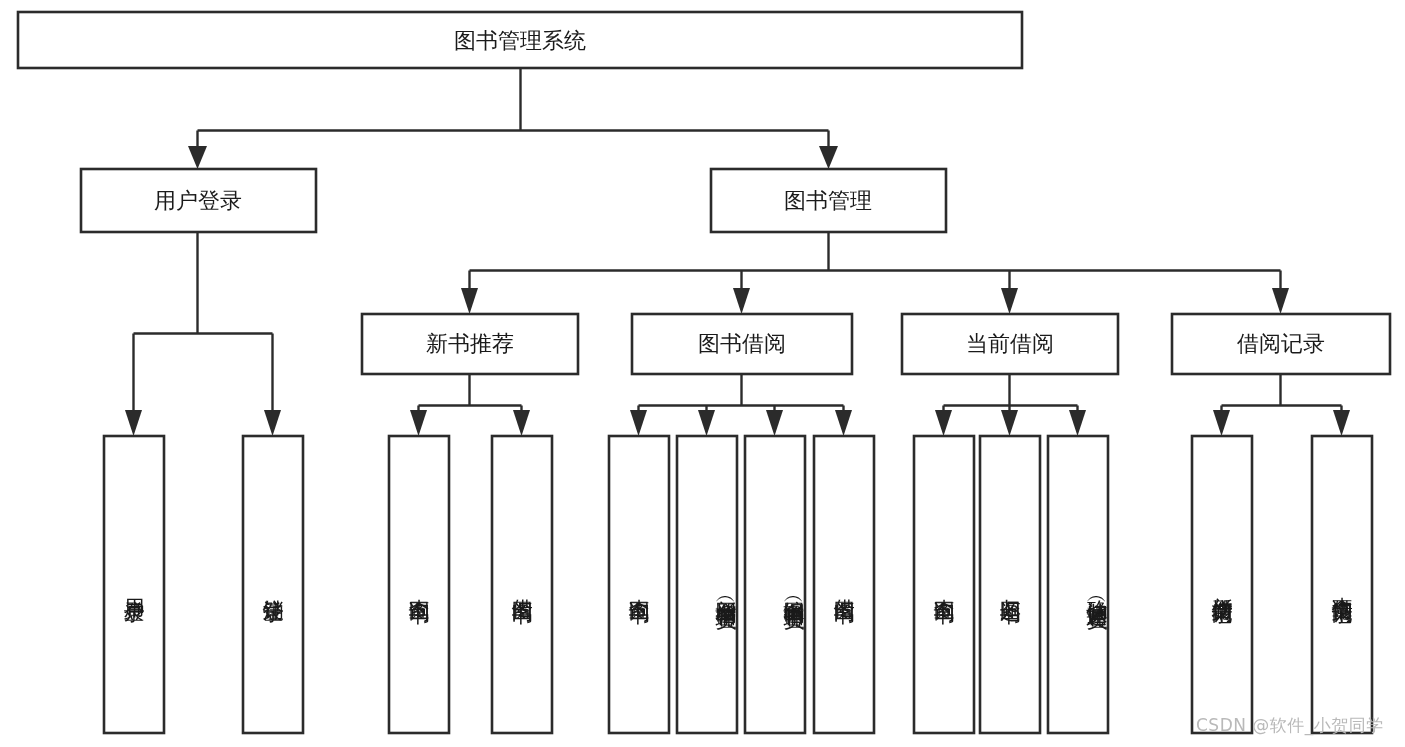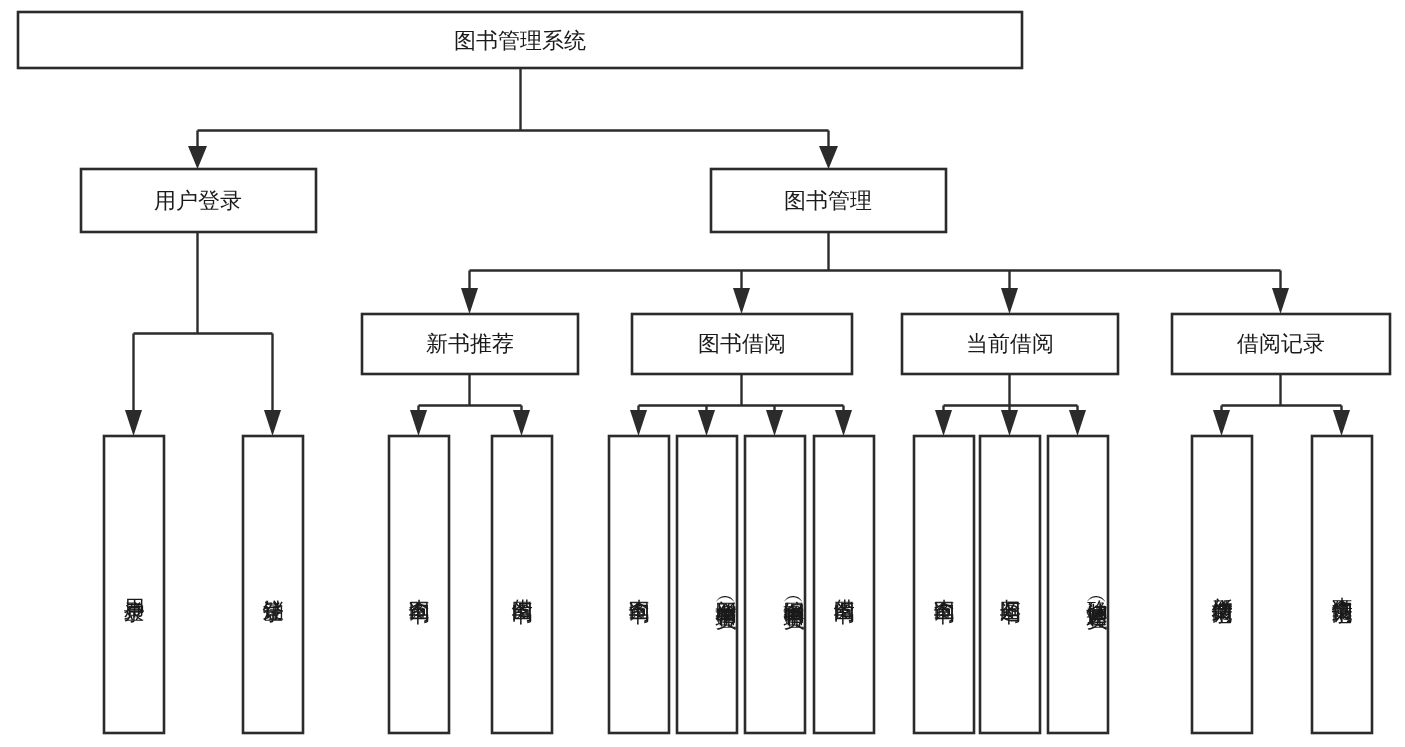--- a/index.html
+++ b/index.html
@@ -205,14 +205,15 @@
   <div class="leaf-label" style="left:745px; top:436px; width:60px; height:297px; align-items:flex-start; padding-top:10px; box-sizing:border-box;">编辑图书（管理员）</div>
   <div class="leaf-label" style="left:814px; top:436px; width:60px; height:297px;">借阅图书</div>
 
   <div class="leaf-label" style="left:914px; top:436px; width:60px; height:297px;">查询图书</div>
   <div class="leaf-label" style="left:980px; top:436px; width:60px; height:297px;">归还图书</div>
   <div class="leaf-label" style="left:1048px; top:436px; width:60px; height:297px; align-items:flex-start; padding-top:10px; box-sizing:border-box;">确认归还（管理员）</div>
 
   <div class="leaf-label" style="left:1192px; top:436px; width:60px; height:297px;">新增借阅记录</div>
   <div class="leaf-label" style="left:1312px; top:436px; width:60px; height:297px;">查询借阅记录</div>
 
+  <div class="watermark" style="left:1196px; top:714px;">CSDN @软件_小贺同学</div>
 
 </div>
 
 </body></html>

